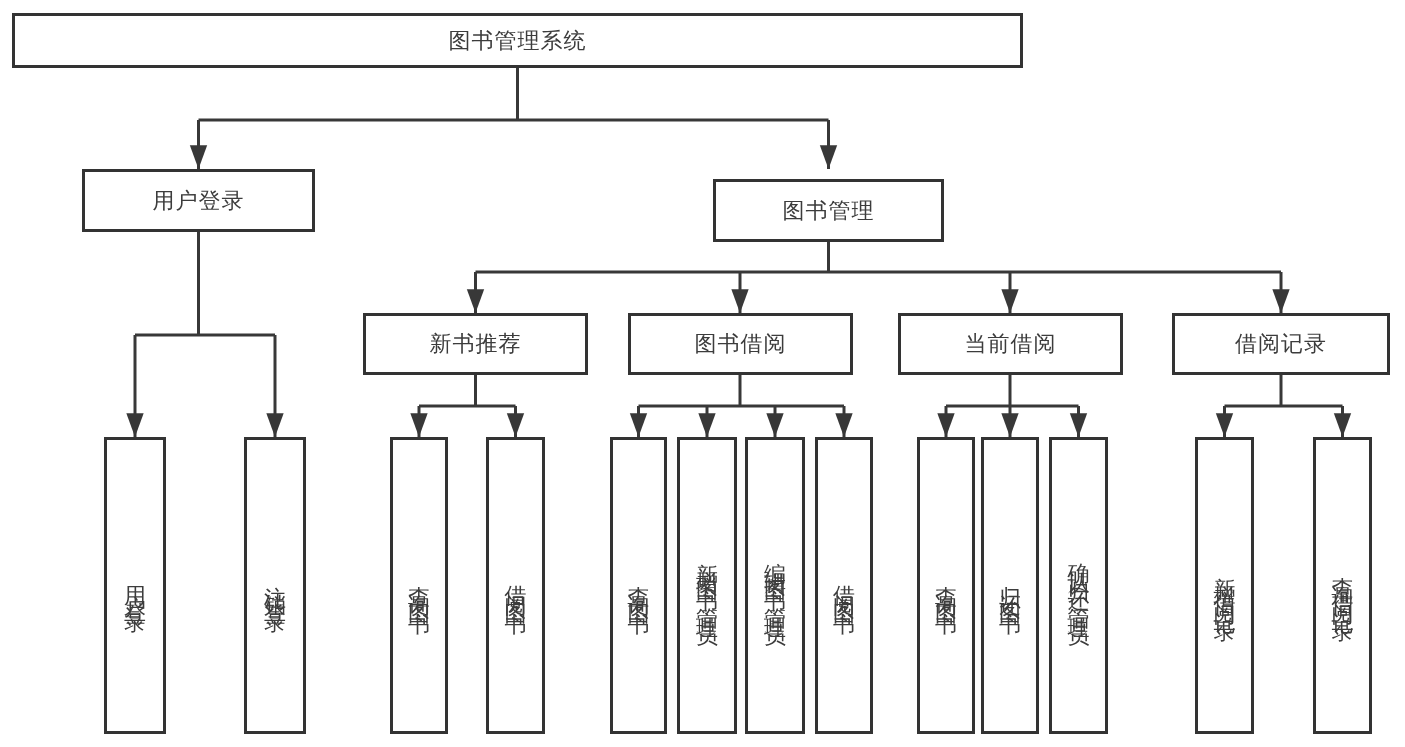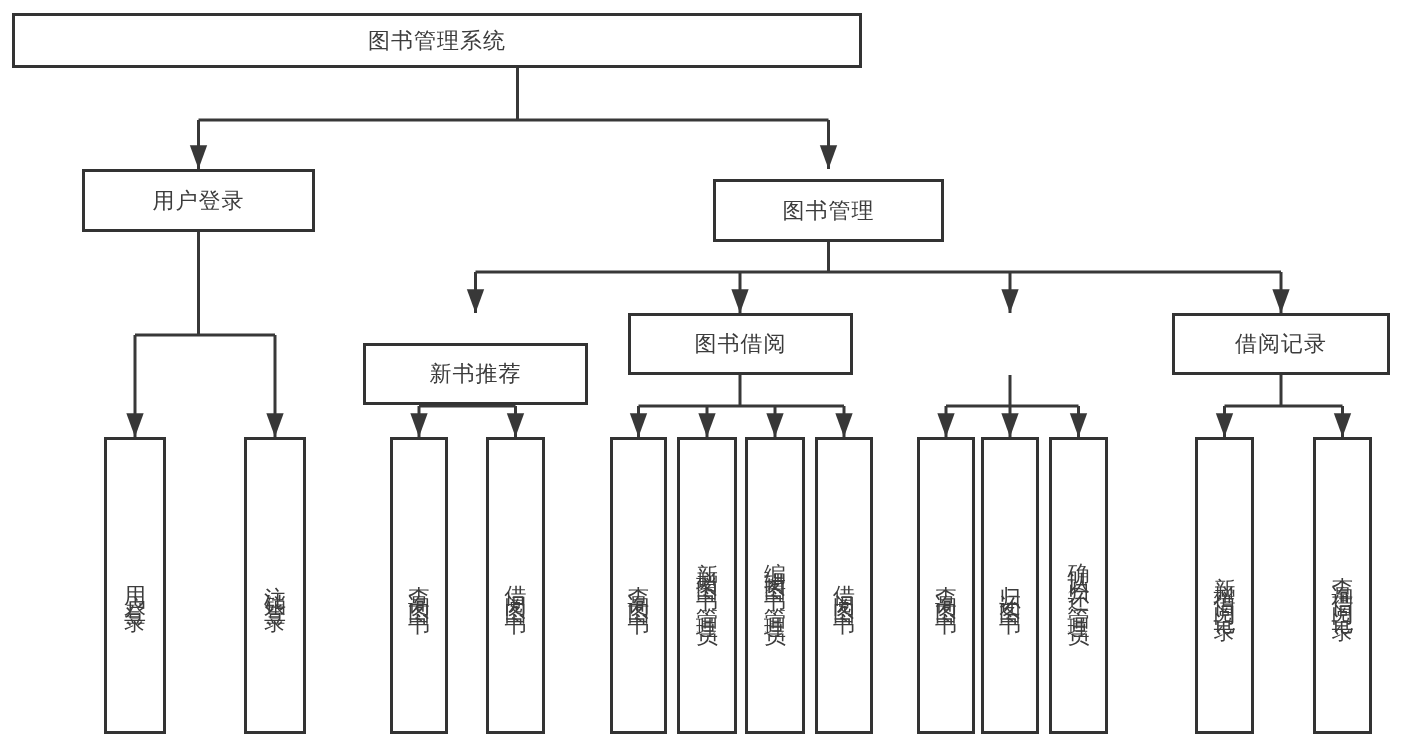--- a/index.html
+++ b/index.html
@@ -120,27 +120,28 @@
     </g>
 
     <g stroke="#383838" stroke-width="3" fill="none">
       <path d="M1281,375 V406"></path>
       <path d="M1224.5,406 H1342.5"></path>
       <path d="M1224.5,406 V437" marker-end="url(#arrow)"></path>
       <path d="M1342.5,406 V437" marker-end="url(#arrow)"></path>
     </g>
   </svg>
 
-  <div class="node h root" style="left:12px; top:13px; width:850px; height:55px;">图书管理系统</div>
+  <div class="node h root" style="left:12px; top:13px; width:1011px; height:55px;">图书管理系统</div>
 
   <div class="node h" style="left:82px; top:169px; width:233px; height:63px;">用户登录</div>
   <div class="node h" style="left:713px; top:179px; width:231px; height:63px;">图书管理</div>
 
-  <div class="node h" style="left:363px; top:313px; width:225px; height:62px;margin-top:30px;">新书推荐</div>
+  <div class="node h" style="left:363px; top:313px; width:225px; height:62px;">新书推荐</div>
   <div class="node h" style="left:628px; top:313px; width:225px; height:62px;">图书借阅</div>
+  <div class="node h" style="left:898px; top:313px; width:225px; height:62px;">当前借阅</div>
   <div class="node h" style="left:1172px; top:313px; width:218px; height:62px;">借阅记录</div>
 
   <div class="leaf" style="left:104px; width:62px;">
     <span>用户登录</span>
   </div>
   <div class="leaf" style="left:244px; width:62px;">
     <span>注销登录</span>
   </div>
 
   <div class="leaf" style="left:390px; width:58px;">

